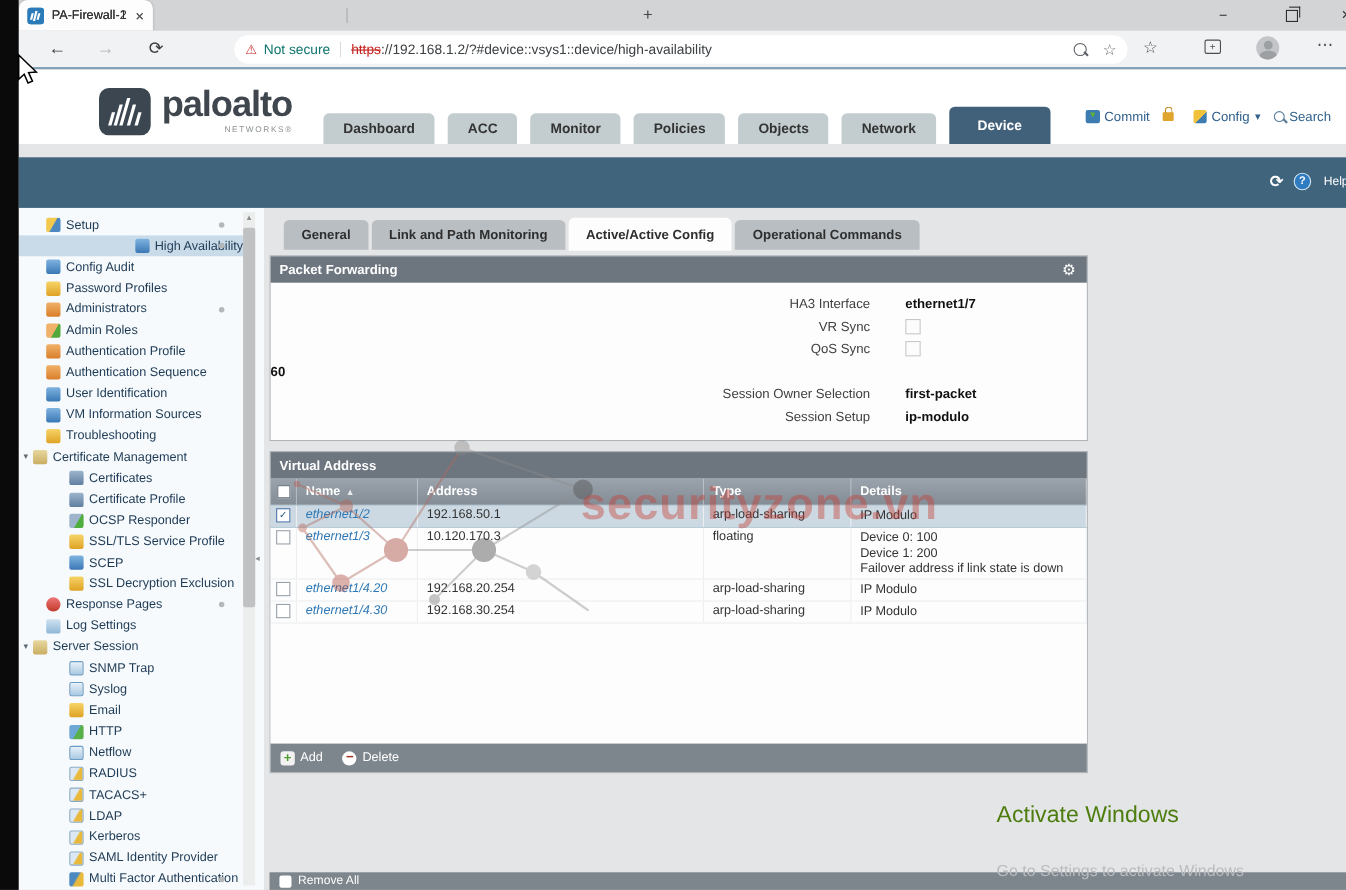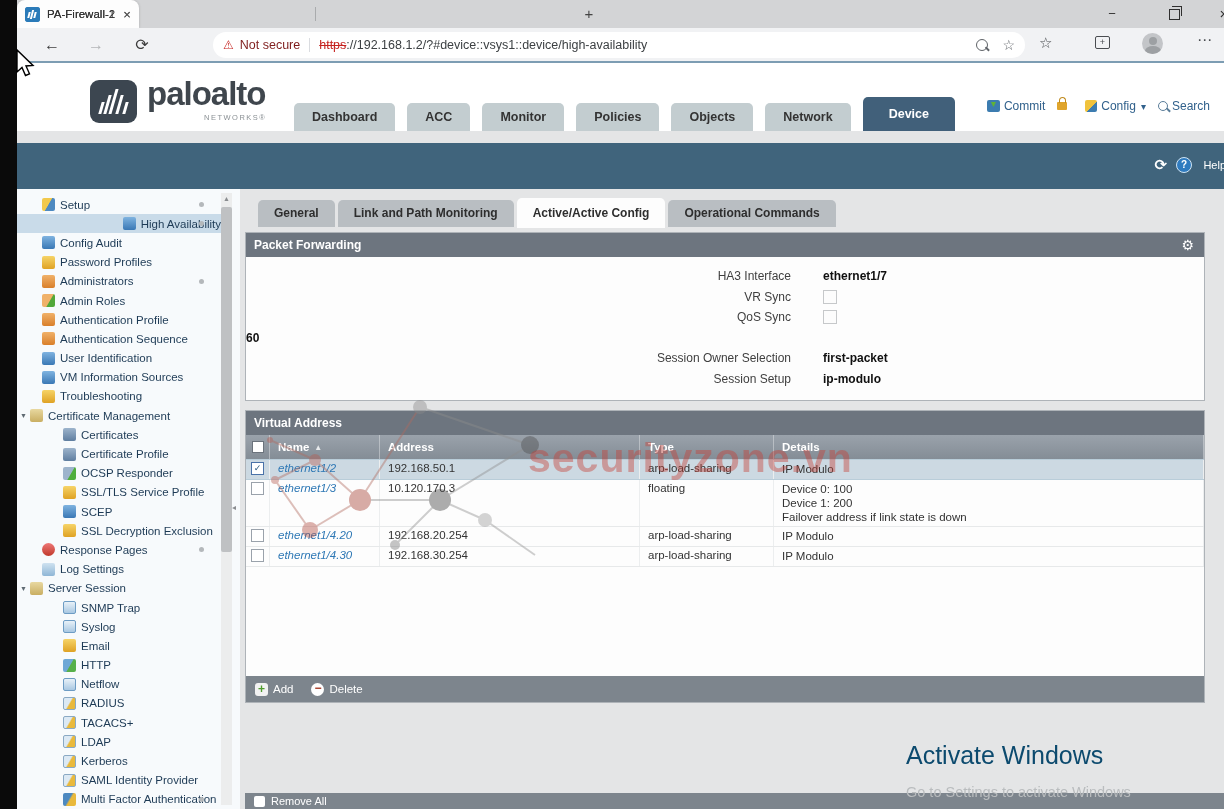--- a/index.html
+++ b/index.html
@@ -24,21 +24,21 @@
   .newtab{position:absolute;left:560px;top:4px;width:24px;height:20px;text-align:center;font-size:15px;color:#444;line-height:20px;}
   .winbtn{position:absolute;top:0;width:34px;height:28px;text-align:center;line-height:28px;font-size:13px;color:#2f2f2f;}
   .restore-box{display:inline-block;width:9px;height:9px;border:1px solid #2f2f2f;position:relative;top:2px;}
   .restore-box::before{content:"";position:absolute;left:2px;top:-4px;width:9px;height:9px;border:1px solid #2f2f2f;border-left:none;border-bottom:none;}
 
   .toolbar{position:absolute;left:17px;top:28px;width:1207px;height:35px;background:#f1f2f4;z-index:20;border-bottom:2px solid #7d9db3;box-sizing:border-box;}
   .navbtn{position:absolute;top:5px;width:26px;height:24px;text-align:center;line-height:24px;font-size:16px;color:#3c3c3c;}
   .navbtn.disabled{color:#b3b5b7;}
   .addrbar{position:absolute;left:196px;top:4px;width:812px;height:26px;background:#fff;border-radius:13px;display:flex;align-items:center;padding:0 10px;box-sizing:border-box;}
   .warn{color:#c5221f;font-size:12px;margin-right:6px;}
-  .notsec{color:#7f1d1d;font-size:12.5px;margin-right:9px;white-space:nowrap;}
+  .notsec{color:#0f766e;font-size:12.5px;margin-right:9px;white-space:nowrap;}
   .addr-sep{width:1px;height:14px;background:#dadce0;margin-right:9px;}
   .url{font-size:12.5px;color:#3c4043;white-space:nowrap;overflow:hidden;flex:1;}
   .url .strike{color:#c5221f;text-decoration:line-through;}
   .mag{position:relative;width:10px;height:10px;border:1.5px solid #5f6368;border-radius:50%;flex:none;}
   .mag::after{content:"";position:absolute;left:8px;top:8px;width:5px;height:1.5px;background:#5f6368;transform:rotate(45deg);}
   .pill-ic{margin-left:14px;color:#5f6368;font-size:14px;flex:none;}
   .bar-ic{position:absolute;top:6px;color:#4a4d51;font-size:15px;}
   .collections{position:absolute;top:8px;width:13px;height:11px;border:1.5px solid #4a4d51;border-radius:2px;font-size:9px;line-height:11px;text-align:center;color:#4a4d51;}
   .avatar{position:absolute;top:5px;width:21px;height:21px;border-radius:50%;background:#c3c5c8;overflow:hidden;}
   .avatar::before{content:"";position:absolute;left:6.5px;top:4px;width:8px;height:8px;border-radius:50%;background:#9da0a3;}
@@ -103,21 +103,21 @@
   .sb-track{position:absolute;right:8px;top:4px;width:11px;height:612px;background:#eceded;}
   .sb-up{width:11px;height:12px;font-size:7px;color:#8a8d90;text-align:center;line-height:12px;}
   .sb-thumb{position:absolute;left:0;top:14px;width:11px;height:345px;background:#bfc1c3;border-radius:2px;}
   .collapse-handle{position:absolute;left:232px;top:495px;width:8px;height:26px;color:#8a8d90;font-size:8px;line-height:26px;z-index:6;}
 
   
   .content{position:absolute;left:240px;top:189px;width:984px;height:620px;background:#e4e5e6;z-index:5;}
   .c-tabs{display:flex;align-items:center;padding:9px 0 0 18px;height:30px;box-sizing:content-box;}
   .c-tab{height:27px;line-height:27px;background:#b9bec2;color:#2e2e2e;font-size:12px;font-weight:bold;border-radius:5px 5px 0 0;margin-right:3px;padding:0 16px;}
   .c-tab.active{background:#fdfdfd;height:30px;line-height:30px;}
-  .panel{margin-left:5px;width:960px;background:#fdfdfd;border:1px solid #aeb3b8;box-sizing:border-box;display:flex;flex-direction:column;}
+  .panel{margin-left:5px;width:744px;background:#fdfdfd;border:1px solid #aeb3b8;box-sizing:border-box;display:flex;flex-direction:column;}
   .panel-hdr{height:24px;background:#6d757f;color:#fff;font-size:12px;font-weight:bold;line-height:24px;padding:0 8px;position:relative;flex:none;}
   .panel-hdr .gear{position:absolute;right:10px;top:0;font-size:14px;font-weight:normal;}
   .pf-panel{margin-top:4px;height:169px;}
   .pf-body{flex:1;padding-top:9px;}
   .f-row{display:flex;align-items:center;height:20.5px;font-size:12px;}
   .f-label{width:545px;text-align:right;padding-right:32px;color:#3f3f3f;flex:none;}
   .f-value{font-weight:bold;color:#101010;}
   .f-check{width:12px;height:12px;border:1px solid #c6c8ca;background:#fcfcfc;display:none;}
   .f-row.cb .f-check{display:block;}
 
@@ -147,21 +147,21 @@
   .add-ic{width:13px;height:13px;border-radius:3px;background:#f2f2f2;color:#4f9b2d;font-weight:bold;font-size:12px;line-height:13px;text-align:center;margin:0 5px 0 9px;}
   .del-ic{width:13px;height:13px;border-radius:50%;background:#fff;color:#a3331f;font-weight:bold;font-size:12px;line-height:11px;text-align:center;margin:0 5px 0 18px;}
 
   .bottom-bar{position:absolute;left:5px;right:0;bottom:0;height:16px;background:#7d858d;display:flex;align-items:flex-start;color:#fff;font-size:11px;z-index:8;}
   .bottom-bar .rcb2{width:11px;height:11px;background:#fff;border-radius:2px;margin:3px 6px 0 9px;}
   .bottom-bar .lbl{margin-top:2px;}
 
   
   .wm-text{position:absolute;left:288px;top:246px;font-size:41px;font-weight:bold;color:rgba(197,62,52,.42);letter-spacing:1px;z-index:40;pointer-events:none;}
   .wm-graph{position:absolute;left:15px;top:196px;z-index:39;pointer-events:none;}
-  .act1{position:absolute;left:666px;top:552px;font-size:25px;color:#0c4a6e;z-index:50;pointer-events:none;}
+  .act1{position:absolute;left:666px;top:540px;font-size:21px;color:#4d7c0f;z-index:50;pointer-events:none;}
   .act2{position:absolute;left:666px;top:595px;font-size:14.5px;color:#b9bcbe;z-index:50;pointer-events:none;}
 
   .cursor{position:absolute;left:14px;top:48px;z-index:70;pointer-events:none;}
 </style>
 </head>
 <body>
 
 <div class="screen">
   <div class="left-strip"></div>
 

